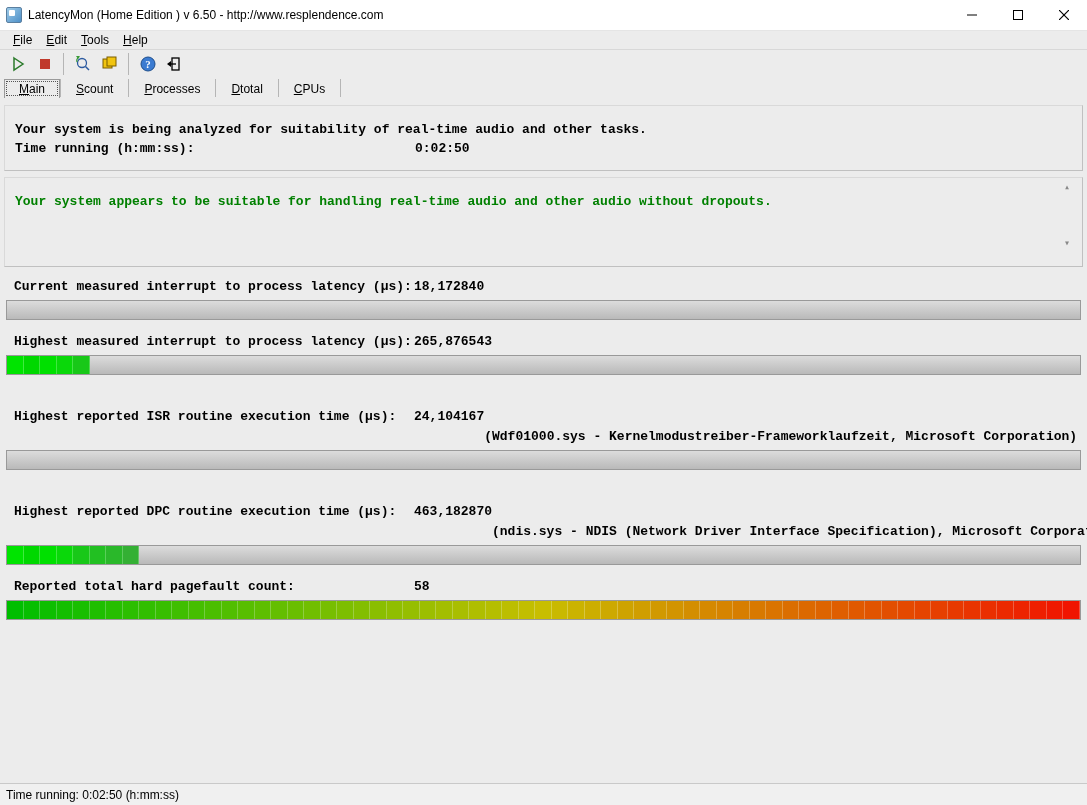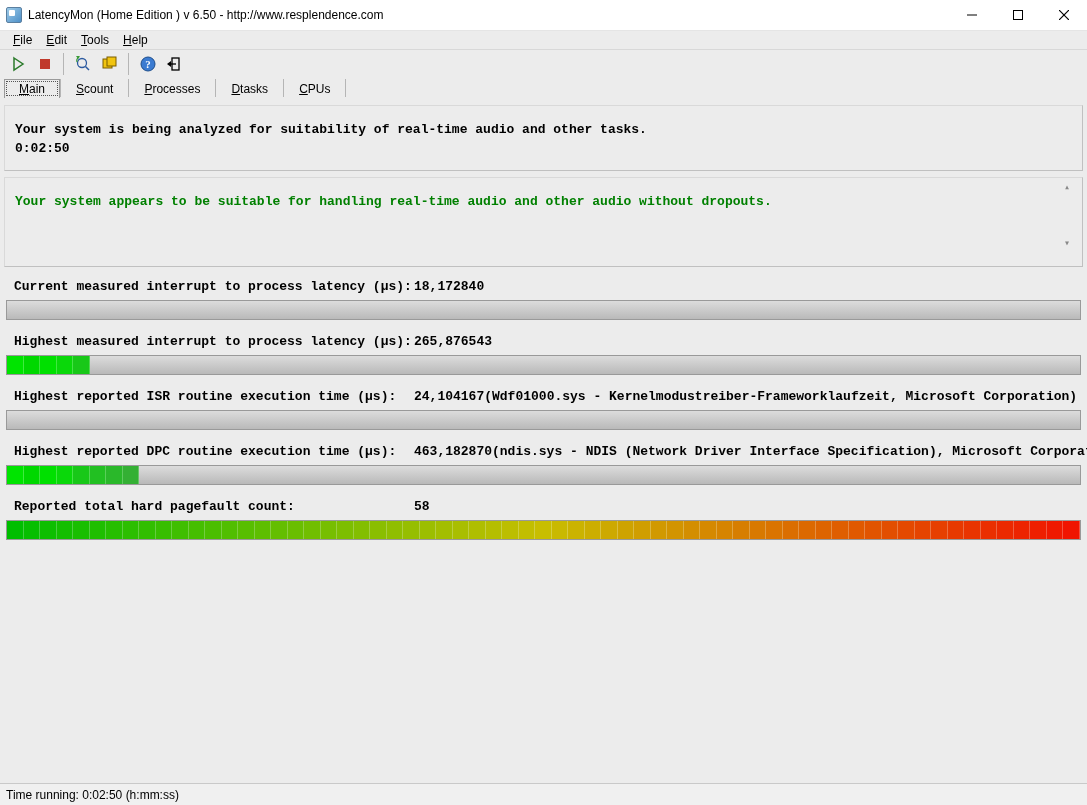--- a/index.html
+++ b/index.html
@@ -42,21 +42,21 @@
 .spin-arrows { position: absolute; right: 4px; top: 6px; width: 14px; display:flex; flex-direction:column; gap:48px;}
 .spin-arrows span { font-size: 10px; color: #888; line-height: 8px; cursor:pointer;}
 .status-text { color: #008000; }
 .line { display: flex; }
 .line .lbl { flex: 0 0 400px; }
 .line .val { flex: 0 0 auto; }
 
 
 .metric-block { margin: 0 0 0 0; }
 .metric-block .mline { padding: 6px 10px 6px 10px; align-items: center; }
-.metric-block .mline .extra { white-space: nowrap; }
+.metric-block .mline .extra { white-space: nowrap; margin-top: 40px; }
 .bar-frame { height: 20px; border-top: 1px solid #999; border-bottom: 1px solid #999; border-left:1px solid #999; border-right:1px solid #999; background: linear-gradient(to bottom,#dcdcdc,#b9b9b9); margin: 0 2px 8px 2px; position: relative; overflow: hidden; }
 .bar-fill { height: 100%; display: flex; }
 
 
 .statusbar { height: 22px; border-top: 1px solid #c9c9c9; display: flex; align-items: center; padding: 0 6px; font-size: 12px; background:#f0f0f0; }
 
 </style>
 </head>
 <body>
 <div class="window">
@@ -134,31 +134,32 @@
     </div>
   </div>
 
   <div class="tabbar">
     <div class="tab active"><span class="u">M</span><span>ain</span></div>
     <div class="tabsep"></div>
     <div class="tab"><span class="u">S</span><span>count</span></div>
     <div class="tabsep"></div>
     <div class="tab"><span class="u">P</span><span>rocesses</span></div>
     <div class="tabsep"></div>
-    <div class="tab"><span class="u">D</span><span>tasks</span></div>
+    <div class="tab"><span class="u">D</span><span>total</span></div>
     <div class="tabsep"></div>
     <div class="tab"><span class="u">C</span><span>PUs</span></div>
     <div class="tabsep"></div>
   </div>
 
   <div class="content mono">
 
     <div class="panel" style="padding-bottom:14px;">
       <div>Your system is being analyzed for suitability of real-time audio and other tasks.</div>
       <div class="line" style="margin-top:4px;">
+        <div class="lbl">Time running (h:mm:ss):</div>
         <div class="val">0:02:50</div>
       </div>
     </div>
 
     <div class="panel tall">
       <div class="status-text">Your system appears to be suitable for handling real-time audio and other audio without dropouts.</div>
       <div class="spin-arrows">
           <span>▴</span>
           <span>▾</span>
         </div>

